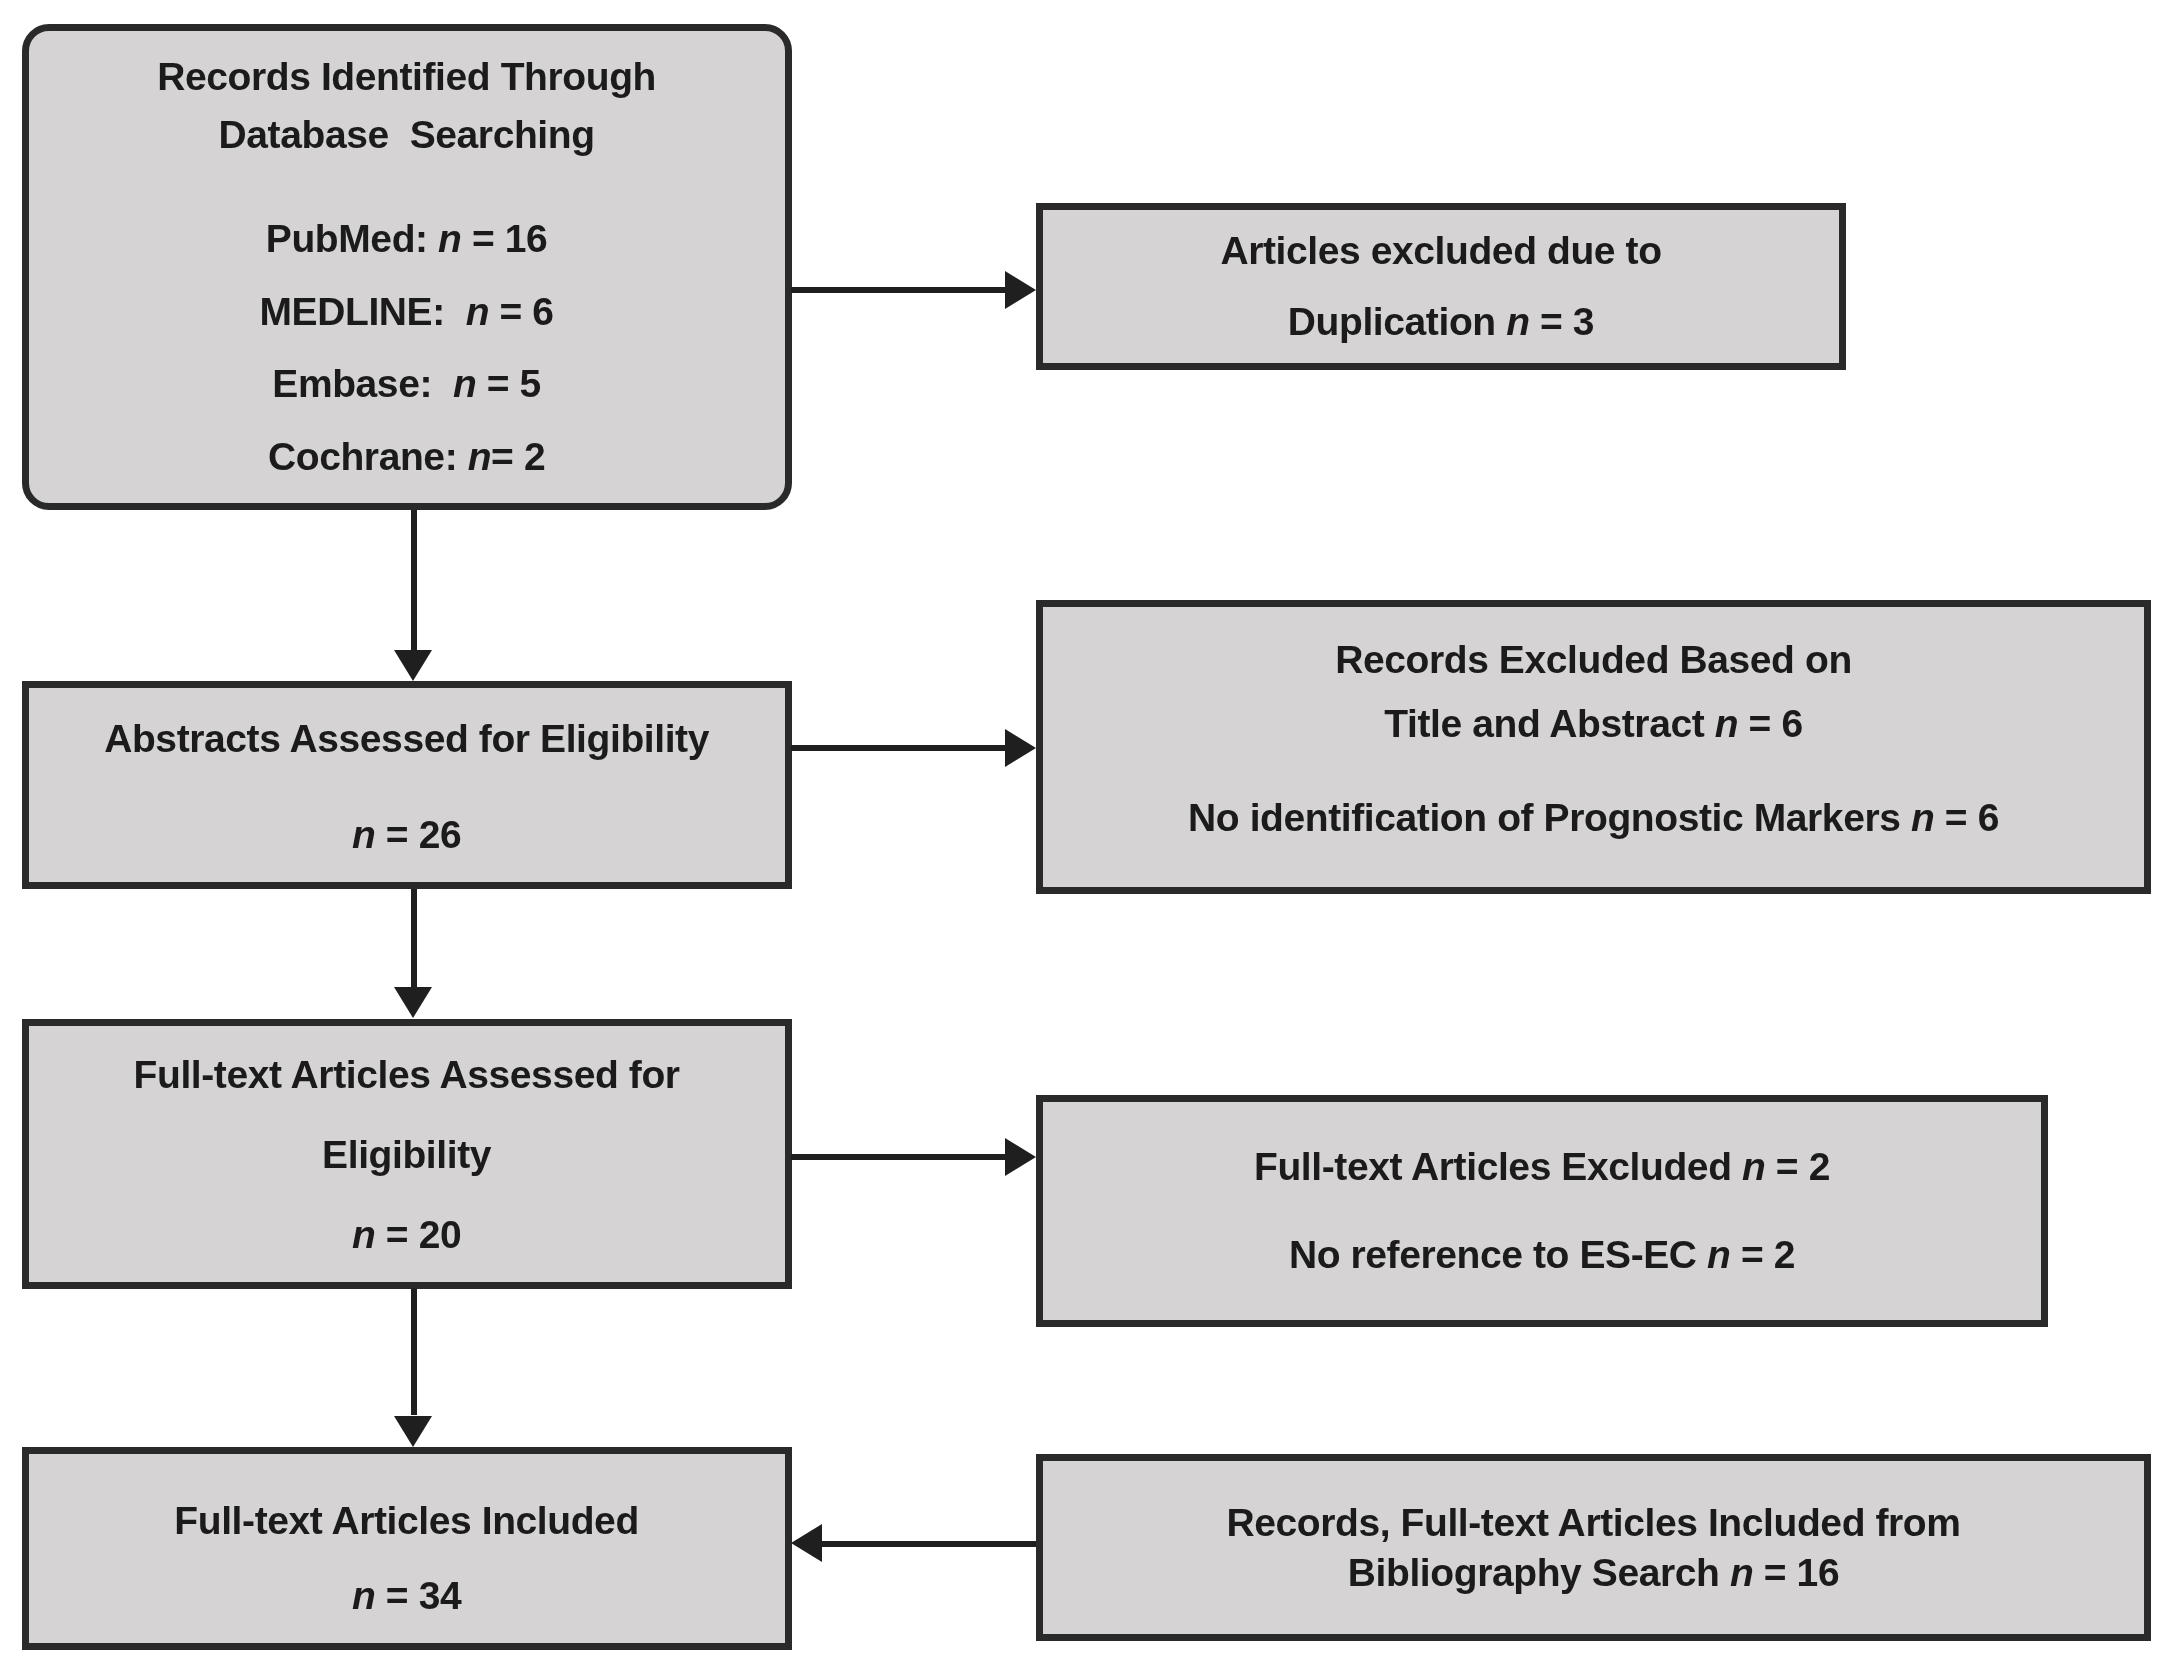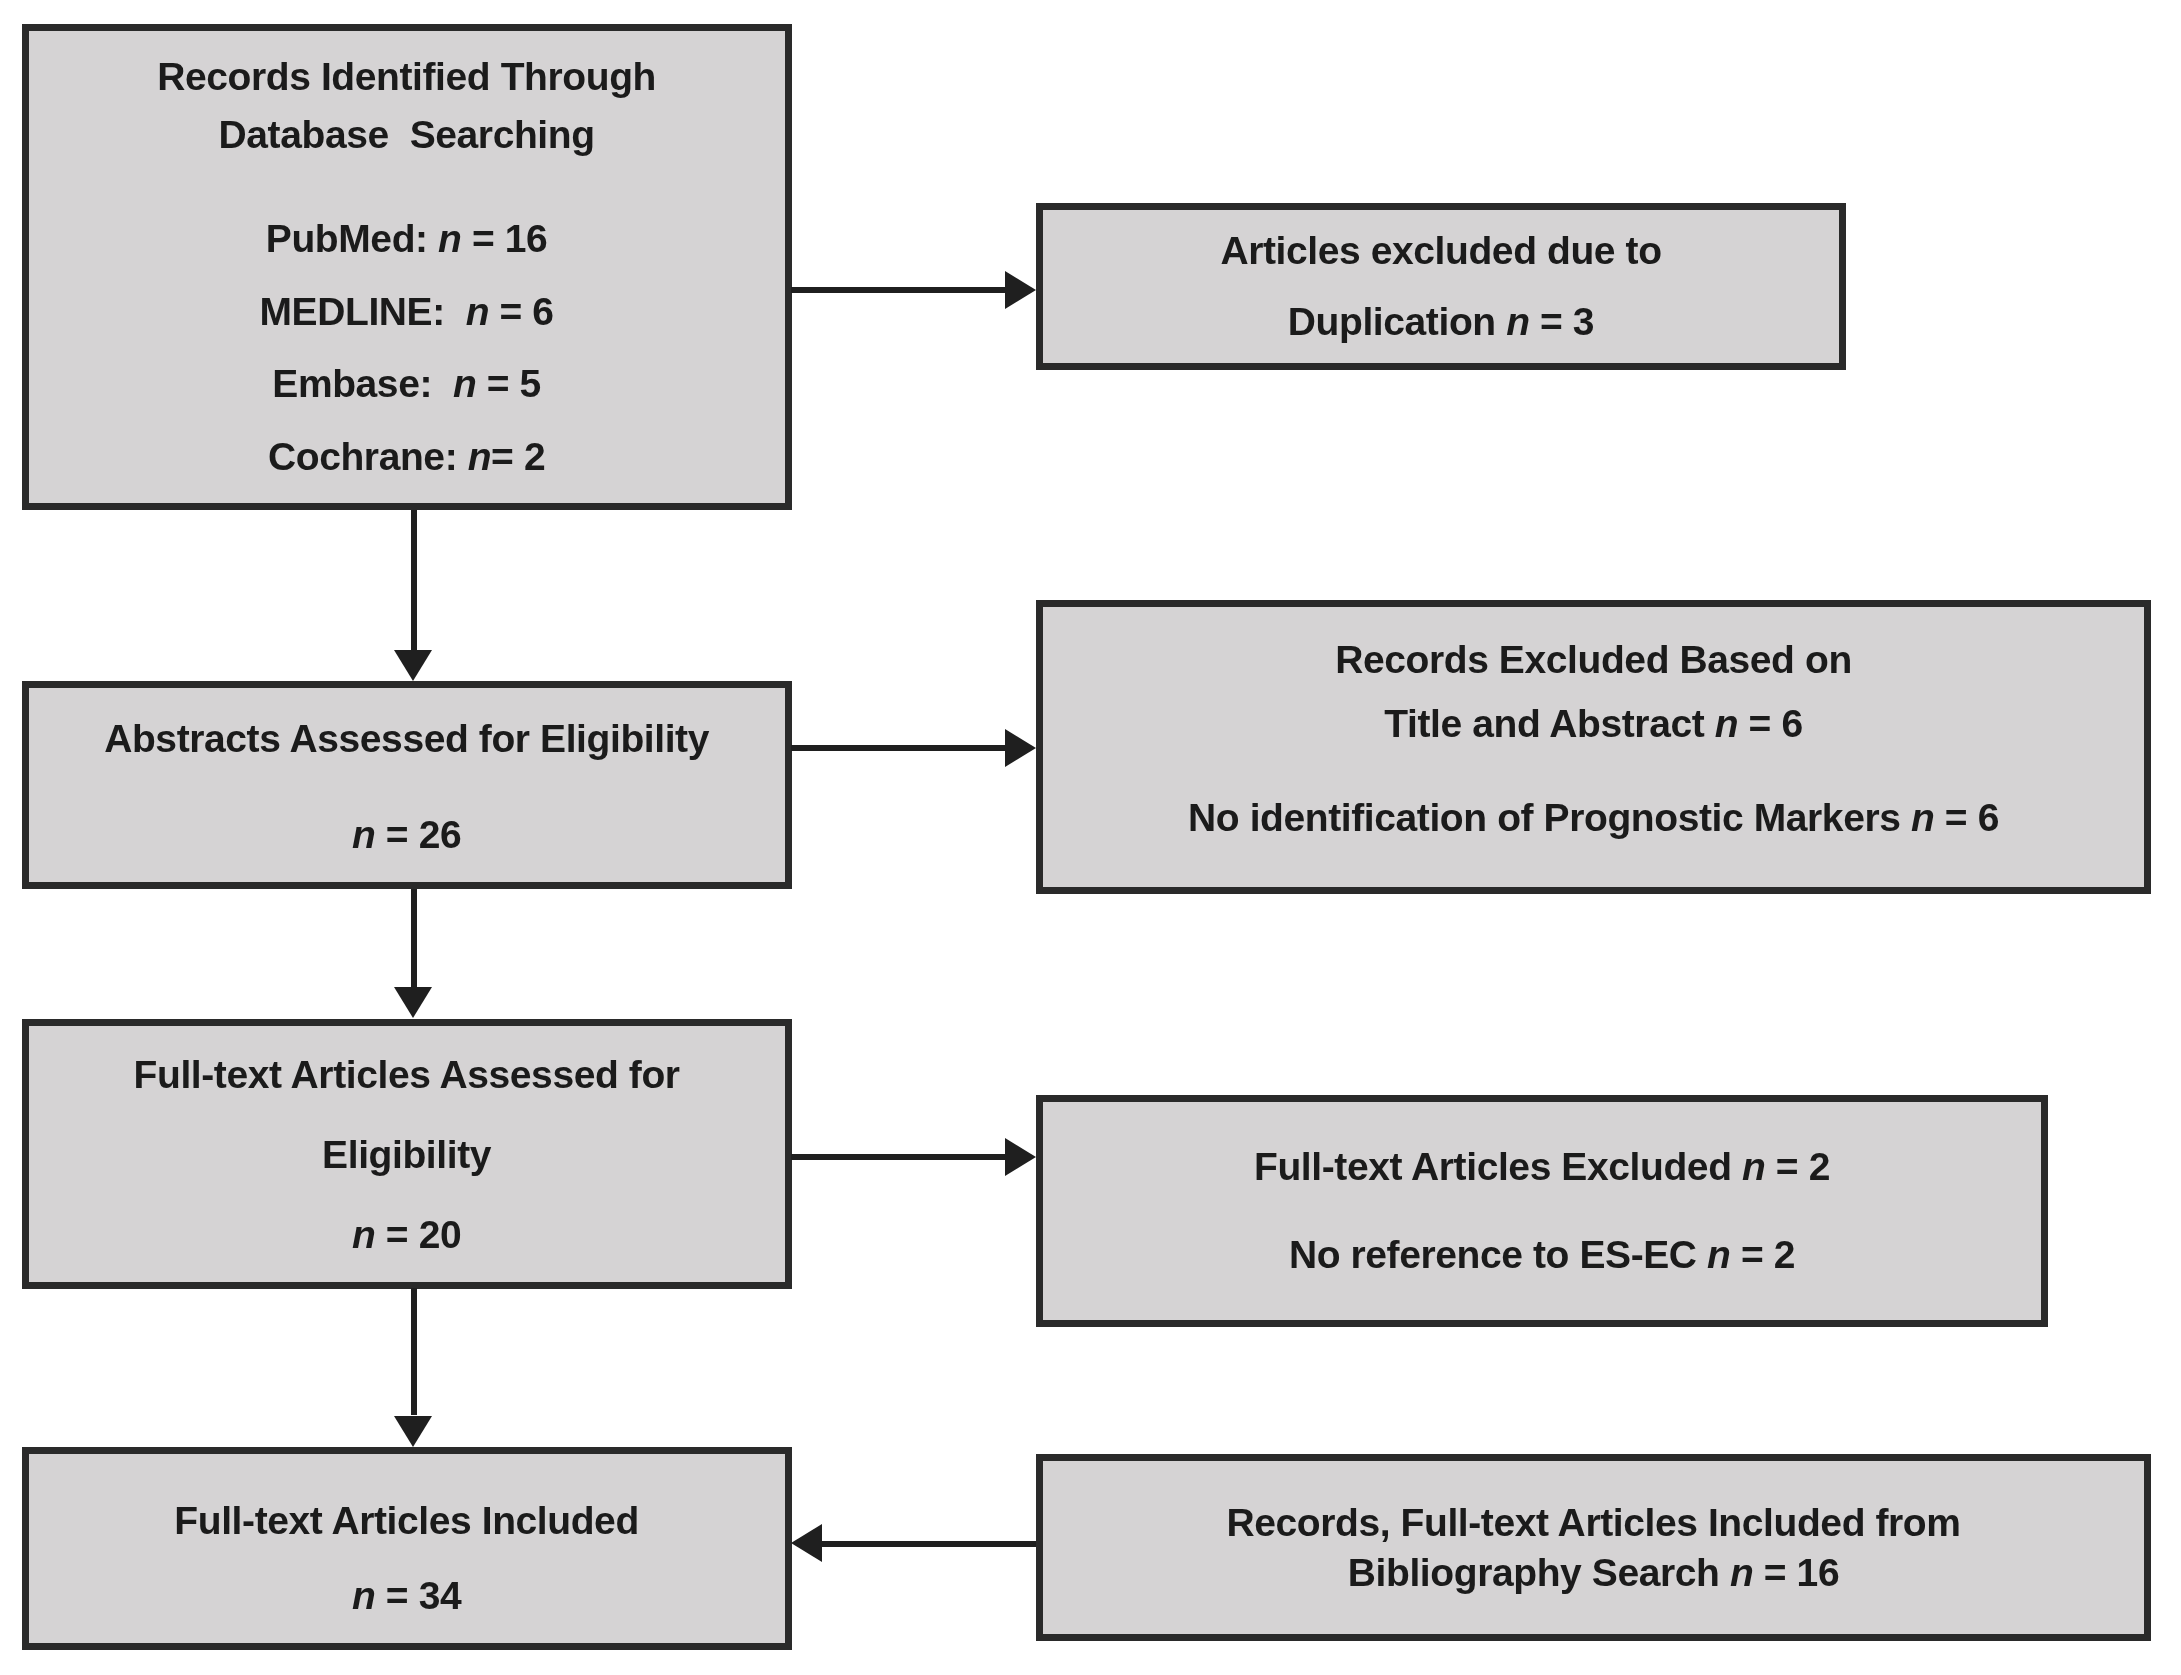--- a/index.html
+++ b/index.html
@@ -58,21 +58,21 @@
     border-left:31px solid var(--arrow);}
   .head-left{position:absolute;width:0;height:0;
     border-top:19px solid transparent;border-bottom:19px solid transparent;
     border-right:31px solid var(--arrow);}
 </style>
 </head>
 <body>
 
 <div class="canvas">
 
-  <div class="box center" style="left:21.6px;top:24px;width:770px;height:486px;">
+  <div class="box center" style="left:21.6px;top:24px;width:770px;height:486px;border-radius:27px;">
     <div class="line">Records Identified Through</div>
     <div class="line mt18">Database  Searching</div>
     <div class="line nvar mt62">PubMed: <i>n</i> = 16</div>
     <div class="line nvar mt26">MEDLINE:  <i>n</i> = 6</div>
     <div class="line nvar mt26">Embase:  <i>n</i> = 5</div>
     <div class="line nvar mt26">Cochrane: <i>n</i>= 2</div>
   </div>
 
   <div class="box center" style="left:1036px;top:203px;width:810px;height:167px;">
     <div class="line">Articles excluded due to</div>

